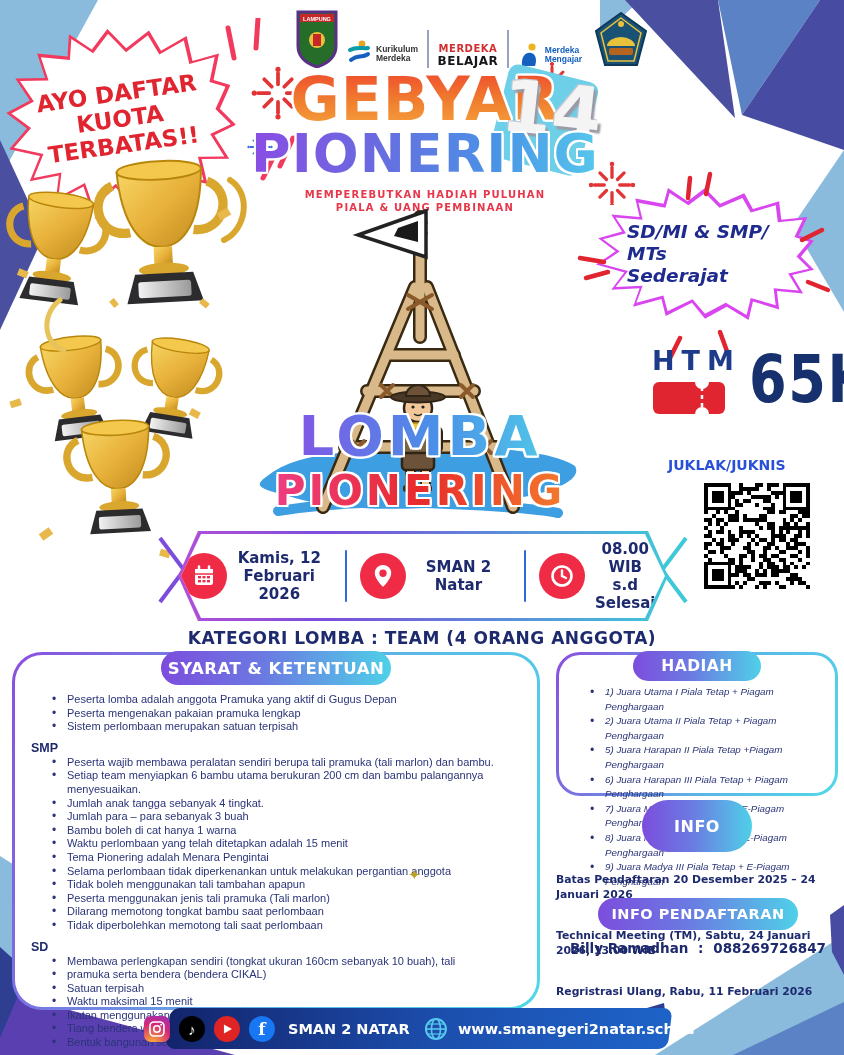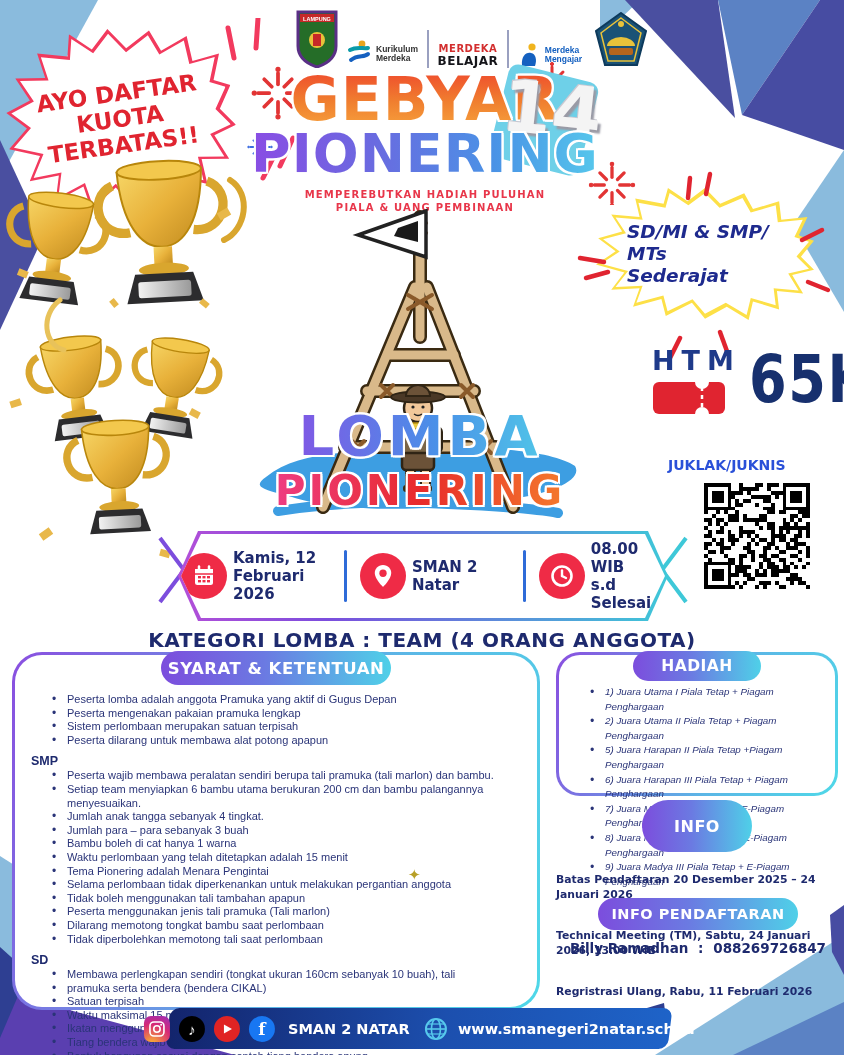--- a/index.html
+++ b/index.html
@@ -42,21 +42,21 @@
 
   .bullets{margin:0;padding:0 0 0 20px;list-style:none;}
   .bullets li{position:relative;color:#2a3478;font-size:11px;line-height:13.6px;padding-left:2px;}
   .bullets li::before{content:"•";position:absolute;left:-13px;color:#2a3478;font-size:12px;}
   .bullets.italic li{font-style:italic;font-size:9.8px;line-height:14.6px;}
 
   .sec-label{color:#1e2a6e;font-weight:bold;font-size:12.5px;margin:7px 0 1px -14px;}
 
   
   .ribbon{clip-path:polygon(20px 0,calc(100% - 20px) 0,100% 50%,calc(100% - 20px) 100%,20px 100%,0 50%);}
-  .ebar-seg{display:flex;align-items:center;gap:6px;}
+  .ebar-seg{display:flex;align-items:center;gap:0;text-align:center;}
   .ebar-text{color:#1e2a6e;font-weight:bold;font-size:15px;line-height:18px;font-family:"DejaVu Sans",sans-serif;}
   .ebar-sep{width:3px;height:52px;background:#2f6bd8;border-radius:2px;}
   .icon-circle{width:46px;height:46px;border-radius:50%;background:#ef2b46;display:flex;align-items:center;justify-content:center;flex:0 0 auto;}
 
   
   .footer-bar{
     background:linear-gradient(90deg,#13246c,#1c4fae 55%,#1e63c8);
     border-radius:9px;transform:skewX(-7deg);
     display:flex;align-items:center;justify-content:center;gap:9px;padding:0 18px;
   }
@@ -280,21 +280,21 @@
   </svg>
 
   <div class="abs" style="left:270px;top:408px;width:300px;text-align:center;">
     <div class="gtext grad-lomba outline-white" style="font-size:56px;line-height:56px;letter-spacing:4px;">LOMBA</div>
   </div>
   <div class="abs" style="left:252px;top:468px;width:336px;text-align:center;">
     <div class="gtext grad-pionering outline-white" style="font-size:42px;line-height:46px;letter-spacing:3px;">PIONERING</div>
   </div>
 
   <div class="abs" style="left:596px;top:188px;width:218px;height:132px;">
-    <div class="burst-shape burst-outer" style="background:#fde047;position:relative;width:100%;height:100%;">
+    <div class="burst-shape burst-outer" style="background:#d946ef;position:relative;width:100%;height:100%;">
       <div class="burst-shape burst-inner" style="align-items:flex-start;padding-left:26px;">
         <div style="color:#1e2a8e;font-weight:900;font-style:italic;font-size:18.5px;line-height:22px;font-family:'DejaVu Sans',sans-serif;">
           <div>SD/MI &amp; SMP/ MTs</div>
           <div>Sederajat</div>
         </div>
       </div>
     </div>
   </div>
   <svg class="abs" style="left:570px;top:170px;" width="270" height="190" viewBox="0 0 270 190">
     <g stroke="#e02430" stroke-width="4.5" stroke-linecap="round">
@@ -653,33 +653,32 @@
             </svg>
         </div>
         <div class="ebar-text">
             <div>08.00 WIB</div>
             <div>s.d Selesai</div>
           </div>
       </div>
     </div>
   </div>
 
-  <div class="abs" style="left:60px;top:628px;width:724px;text-align:center;color:#1e2a6e;font-weight:900;font-size:20px;font-family:'DejaVu Sans',sans-serif;letter-spacing:.5px;">KATEGORI LOMBA :  TEAM (4 ORANG ANGGOTA)</div>
+  <div class="abs" style="left:60px;top:628px;width:724px;text-align:center;color:#1e2a6e;font-weight:900;font-size:17px;font-family:'DejaVu Sans',sans-serif;letter-spacing:.5px;">KATEGORI LOMBA :  TEAM (4 ORANG ANGGOTA)</div>
 
   <div class="abs gbox" style="left:12px;top:652px;width:528px;height:358px;">
     <div class="gbox-in" style="padding:24px 10px 8px 30px;">
       <div class="pill" style="position:absolute;top:-4px;left:50%;transform:translateX(-50%);width:230px;height:34px;font-size:16.5px;">
         <span>SYARAT &amp; KETENTUAN</span>
       </div>
       <ul class="bullets" style="margin-top:14px;">
 
       <li>Peserta lomba adalah anggota Pramuka yang aktif di Gugus Depan</li>
           <li>Peserta mengenakan pakaian pramuka lengkap</li>
           <li>Sistem perlombaan merupakan satuan terpisah</li>
-          <li>Peserta dilarang untuk membawa alat potong apapun</li>
         </ul>
       <div class="sec-label">SMP</div>
       <ul class="bullets">
 
       <li>Peserta wajib membawa peralatan sendiri berupa tali pramuka (tali marlon) dan bambu.</li>
           <li>Setiap team menyiapkan 6 bambu utama berukuran 200 cm dan bambu palangannya menyesuaikan.</li>
           <li>Jumlah anak tangga sebanyak 4 tingkat.</li>
           <li>Jumlah para – para sebanyak 3 buah</li>
           <li>Bambu boleh di cat hanya 1 warna</li>
           <li>Waktu perlombaan yang telah ditetapkan adalah 15 menit</li>

